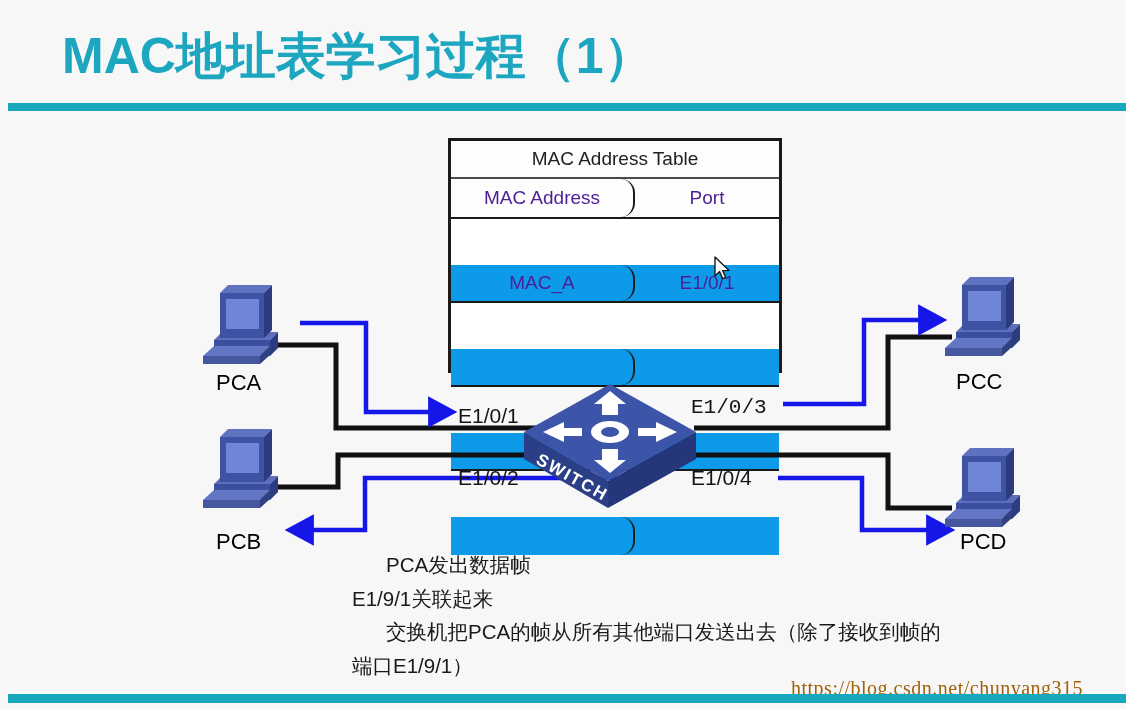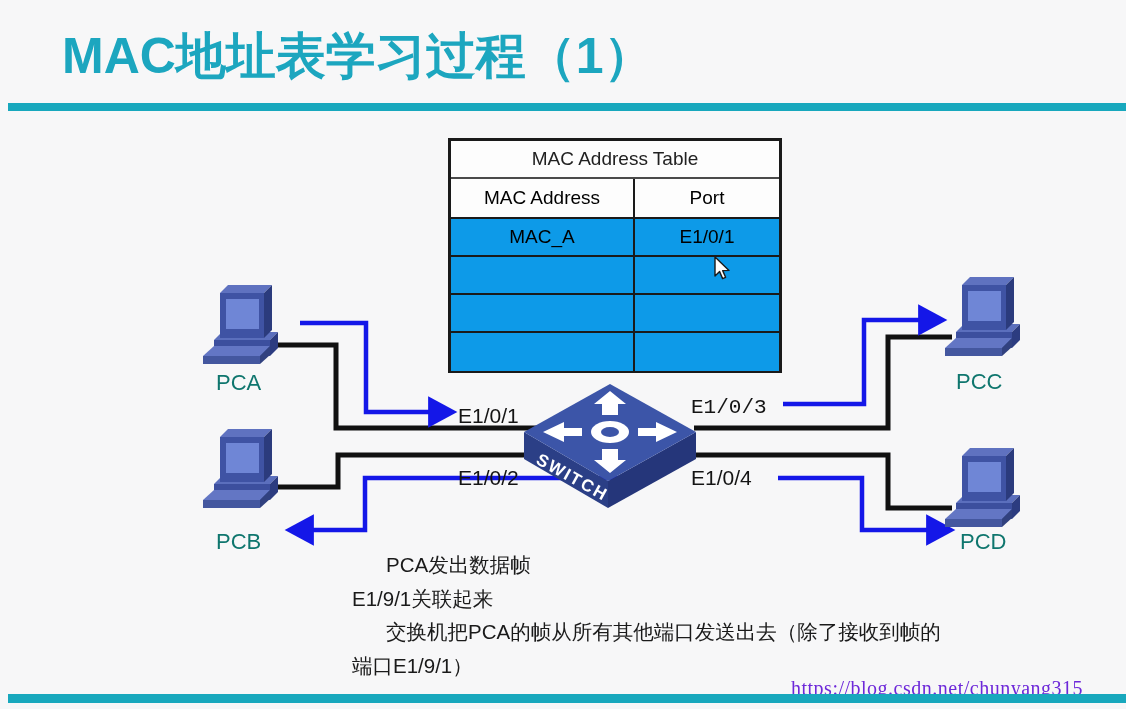--- a/index.html
+++ b/index.html
@@ -83,30 +83,32 @@
   }
   .mac-table .header-row {
     height: 40px;
     border-bottom: 2px solid #1a1a1a;
     background: #fdfdfd;
   }
   .mac-table .data-row {
     height: 38px;
     background: #0d9ae8;
     border-bottom: 2px solid #1a1a1a;
+    margin-top: 46px;
   }
   .mac-table .data-row.last { border-bottom: none; }
   .mac-table .cell-left,
   .mac-table .cell-right {
     display: flex;
     align-items: center;
     justify-content: center;
     box-sizing: border-box;
     font-size: 19px;
-    color: #000000;
+    color: #4c1d95;
+    border-radius: 14px;
   }
   .mac-table .cell-left {
     width: 184px;
     border-right: 2px solid #1a1a1a;
   }
   .mac-table .cell-right {
     width: 144px;
   }
 
   
@@ -122,21 +124,21 @@
   
   .port-label {
     position: absolute;
     font-size: 21px;
     color: #141414;
     white-space: nowrap;
   }
   .pc-label {
     position: absolute;
     font-size: 22px;
-    color: #0f766e;
+    color: #000000;
     white-space: nowrap;
     text-align: right;
   }
 
   
   .desc {
     position: absolute;
     left: 340px;
     top: 546px;
     width: 730px;
@@ -147,21 +149,21 @@
   .desc p { margin: 4px; }
   .desc .indent { text-indent: 34px; }
 
   
   .watermark {
     position: absolute;
     left: 783px;
     top: 677px;
     font-family: "Liberation Serif", "DejaVu Serif", serif;
     font-size: 20px;
-    color: #6d28d9;
+    color: #a16207;
     white-space: nowrap;
     letter-spacing: 0.5px;
   }
 </style>
 </head>
 <body>
 
 <div id="slide">
 
   <div class="title">MAC地址表学习过程（1）</div>

